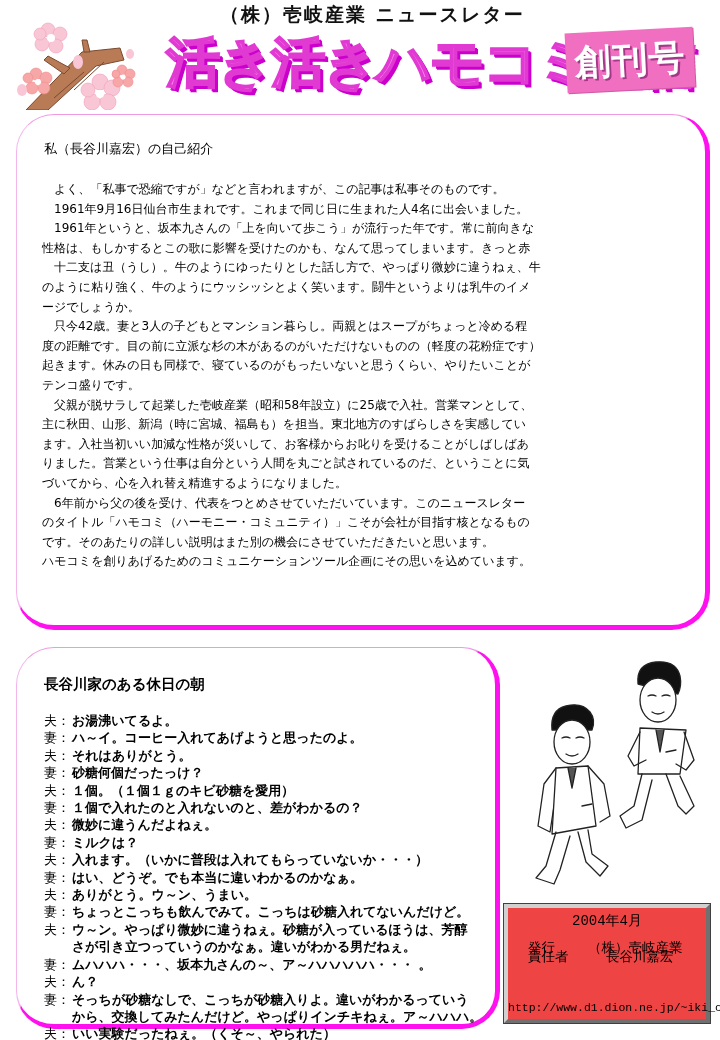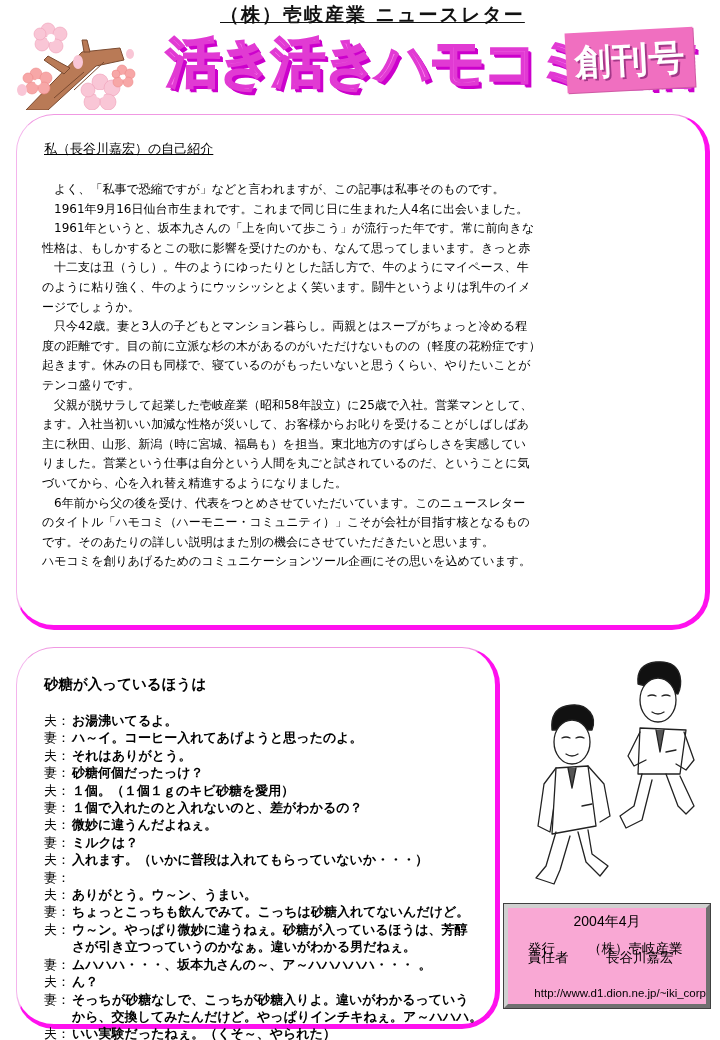--- a/index.html
+++ b/index.html
@@ -29,21 +29,20 @@
     }
     .company-line {
       position: absolute;
       left: 220px; top: 2px;
       font-family: "DejaVu Serif", serif;
       font-weight: bold;
       font-size: 19px;
       letter-spacing: 2px;
       color: #111;
       white-space: nowrap;
-      text-decoration: underline;
     }
     .main-title {
       position: absolute;
       left: 166px; top: 28px;
       font-family: "DejaVu Sans", sans-serif;
       font-weight: bold;
       font-size: 54px;
       line-height: 70px;
       letter-spacing: -2px;
       color: #ff7ff0;
@@ -90,21 +89,20 @@
       left: 16px; top: 647px;
       width: 484px; height: 382px;
     }
 
     
     .intro-heading {
       position: absolute;
       left: 44px; top: 139px;
       font-size: 13px;
       line-height: 20px;
-      text-decoration: underline;
     }
     .intro-body {
       position: absolute;
       left: 42px; top: 180px;
       width: 650px;
       font-size: 12px;
       line-height: 19.6px;
     }
     .intro-body p {
       margin: 0;
@@ -147,27 +145,27 @@
     .illustration {
       position: absolute;
       left: 516px; top: 656px;
       width: 200px; height: 240px;
     }
 
     
     .colophon {
       position: absolute;
       left: 504px; top: 904px;
-      width: 206px; height: 104px;
+      width: 206px; height: 119px;
       box-sizing: border-box;
-      background: #f9a8d4;
+      background: #ef4444;
       border: 4px solid;
       border-color: #d0d0d0 #707070 #707070 #d0d0d0;
       outline: 1px solid #404040;
-      font-family: Liberation Sans, sans-serif;
+      font-family: Liberation Mono, monospace;
     }
     .colophon-date {
       position: absolute;
       left: 0; right: 0; top: 5px;
       text-align: center;
       font-size: 14px;
       line-height: 17px;
     }
     .colophon-row {
       position: absolute;
@@ -246,40 +244,40 @@
   </div>
 </div>
 
 <div class="pink-box box-intro"></div>
 <div class="intro-heading">私（長谷川嘉宏）の自己紹介</div>
 <div class="intro-body">
   <p class="indent">よく、「私事で恐縮ですが」などと言われますが、この記事は私事そのものです。</p>
   <p class="indent">1961年9月16日仙台市生まれです。これまで同じ日に生まれた人4名に出会いました。</p>
   <p class="indent">1961年というと、坂本九さんの「上を向いて歩こう」が流行った年です。常に前向きな</p>
   <p>性格は、もしかするとこの歌に影響を受けたのかも、なんて思ってしまいます。きっと赤</p>
-  <p class="indent">十二支は丑（うし）。牛のようにゆったりとした話し方で、牛のようにマイペース、牛</p>
+  <p class="indent">十二支は丑（うし）。牛のようにゆったりとした話し方で、やっぱり微妙に違うねぇ、牛</p>
   <p>のように粘り強く、牛のようにウッシッシとよく笑います。闘牛というよりは乳牛のイメ</p>
   <p>ージでしょうか。</p>
   <p class="indent">只今42歳。妻と3人の子どもとマンション暮らし。両親とはスープがちょっと冷める程</p>
   <p>度の距離です。目の前に立派な杉の木があるのがいただけないものの（軽度の花粉症です）</p>
   <p>起きます。休みの日も同様で、寝ているのがもったいないと思うくらい、やりたいことが</p>
   <p>テンコ盛りです。</p>
   <p class="indent">父親が脱サラして起業した壱岐産業（昭和58年設立）に25歳で入社。営業マンとして、</p>
+  <p>主に秋田、山形、新潟（時に宮城、福島も）を担当。東北地方のすばらしさを実感してい</p>
   <p>ます。入社当初いい加減な性格が災いして、お客様からお叱りを受けることがしばしばあ</p>
-  <p>主に秋田、山形、新潟（時に宮城、福島も）を担当。東北地方のすばらしさを実感してい</p>
   <p>りました。営業という仕事は自分という人間を丸ごと試されているのだ、ということに気</p>
   <p>づいてから、心を入れ替え精進するようになりました。</p>
   <p class="indent">6年前から父の後を受け、代表をつとめさせていただいています。このニュースレター</p>
   <p>のタイトル「ハモコミ（ハーモニー・コミュニティ）」こそが会社が目指す核となるもの</p>
   <p>です。そのあたりの詳しい説明はまた別の機会にさせていただきたいと思います。</p>
   <p>ハモコミを創りあげるためのコミュニケーションツール企画にその思いを込めています。</p>
 </div>
 
 <div class="pink-box box-dialog"></div>
-<div class="dialog-heading">砂糖が入っているほうは</div>
+<div class="dialog-heading">長谷川家のある休日の朝</div>
 <ul class="dialog-list">
   <li class="dialog-line">
       <span class="speaker">夫：</span>
       <span class="speech">お湯沸いてるよ。</span>
     </li>
   <li class="dialog-line">
       <span class="speaker">妻：</span>
       <span class="speech">ハ～イ。コーヒー入れてあげようと思ったのよ。</span>
     </li>
   <li class="dialog-line">
@@ -305,20 +303,21 @@
   <li class="dialog-line">
       <span class="speaker">妻：</span>
       <span class="speech">ミルクは？</span>
     </li>
   <li class="dialog-line">
       <span class="speaker">夫：</span>
       <span class="speech">入れます。（いかに普段は入れてもらっていないか・・・）</span>
     </li>
   <li class="dialog-line">
       <span class="speaker">妻：</span>
+      <span class="speech">はい、どうぞ。でも本当に違いわかるのかなぁ。</span>
     </li>
   <li class="dialog-line">
       <span class="speaker">夫：</span>
       <span class="speech">ありがとう。ウ～ン、うまい。</span>
     </li>
   <li class="dialog-line">
       <span class="speaker">妻：</span>
       <span class="speech">ちょっとこっちも飲んでみて。こっちは砂糖入れてないんだけど。</span>
     </li>
   <li class="dialog-line">

